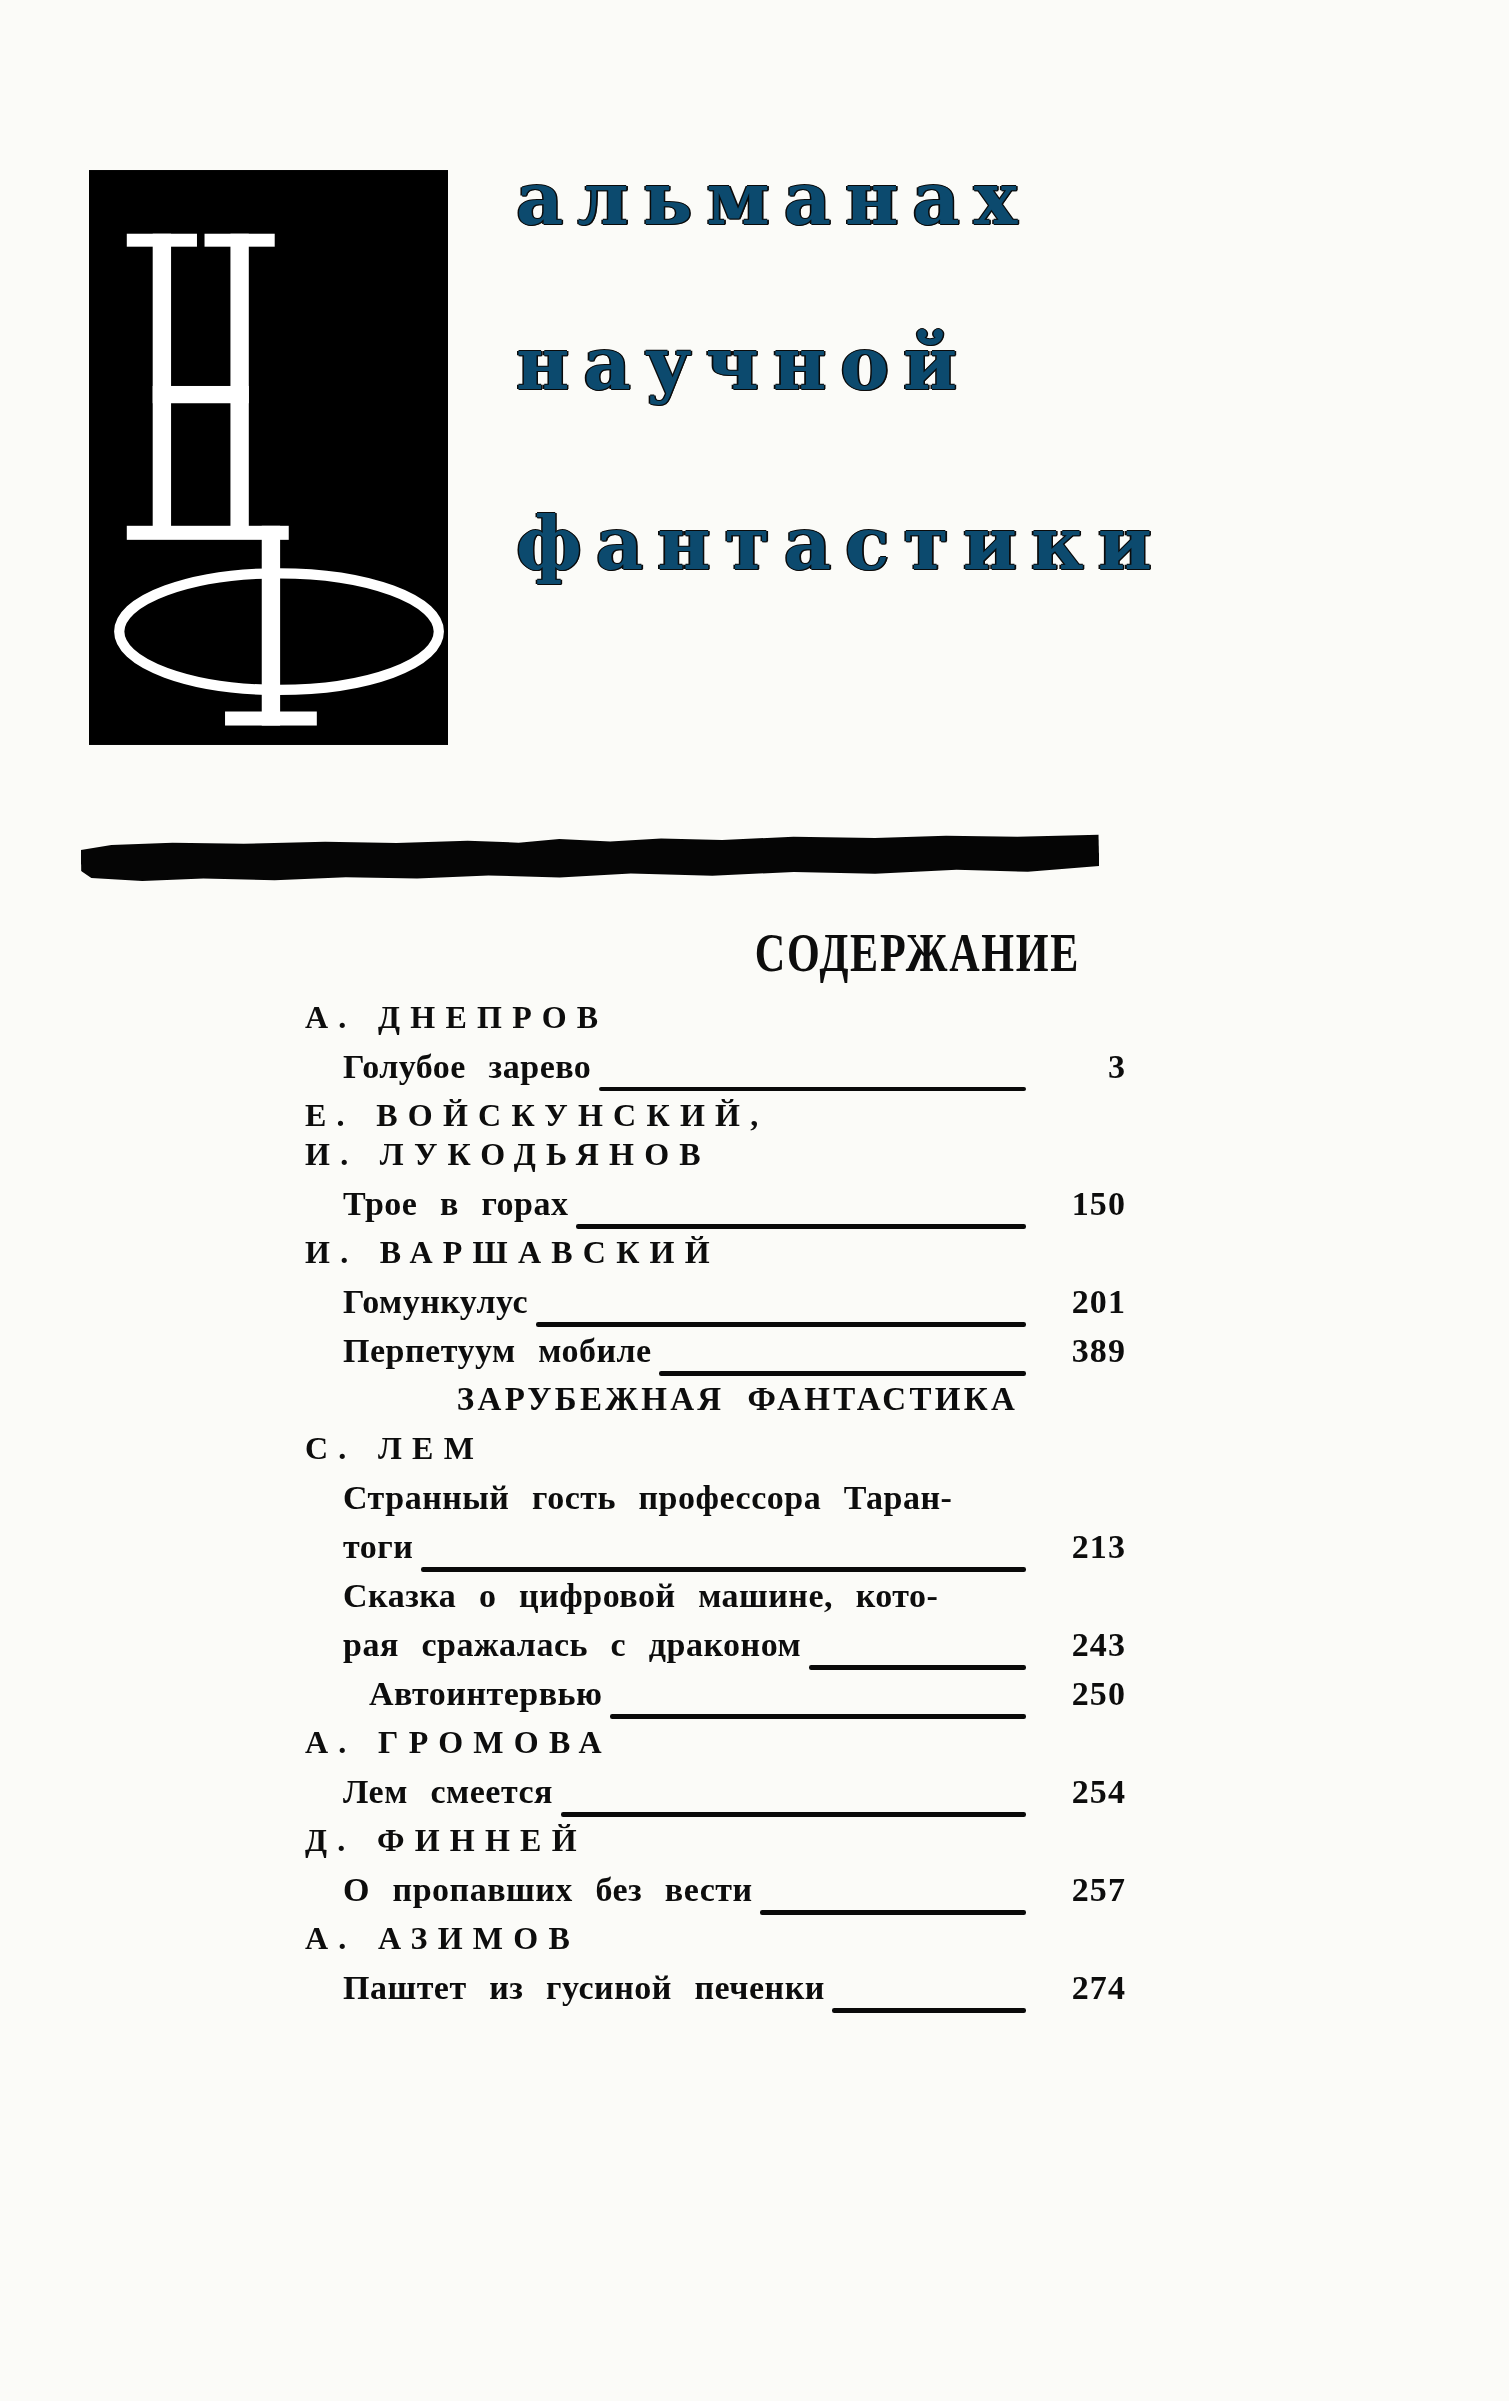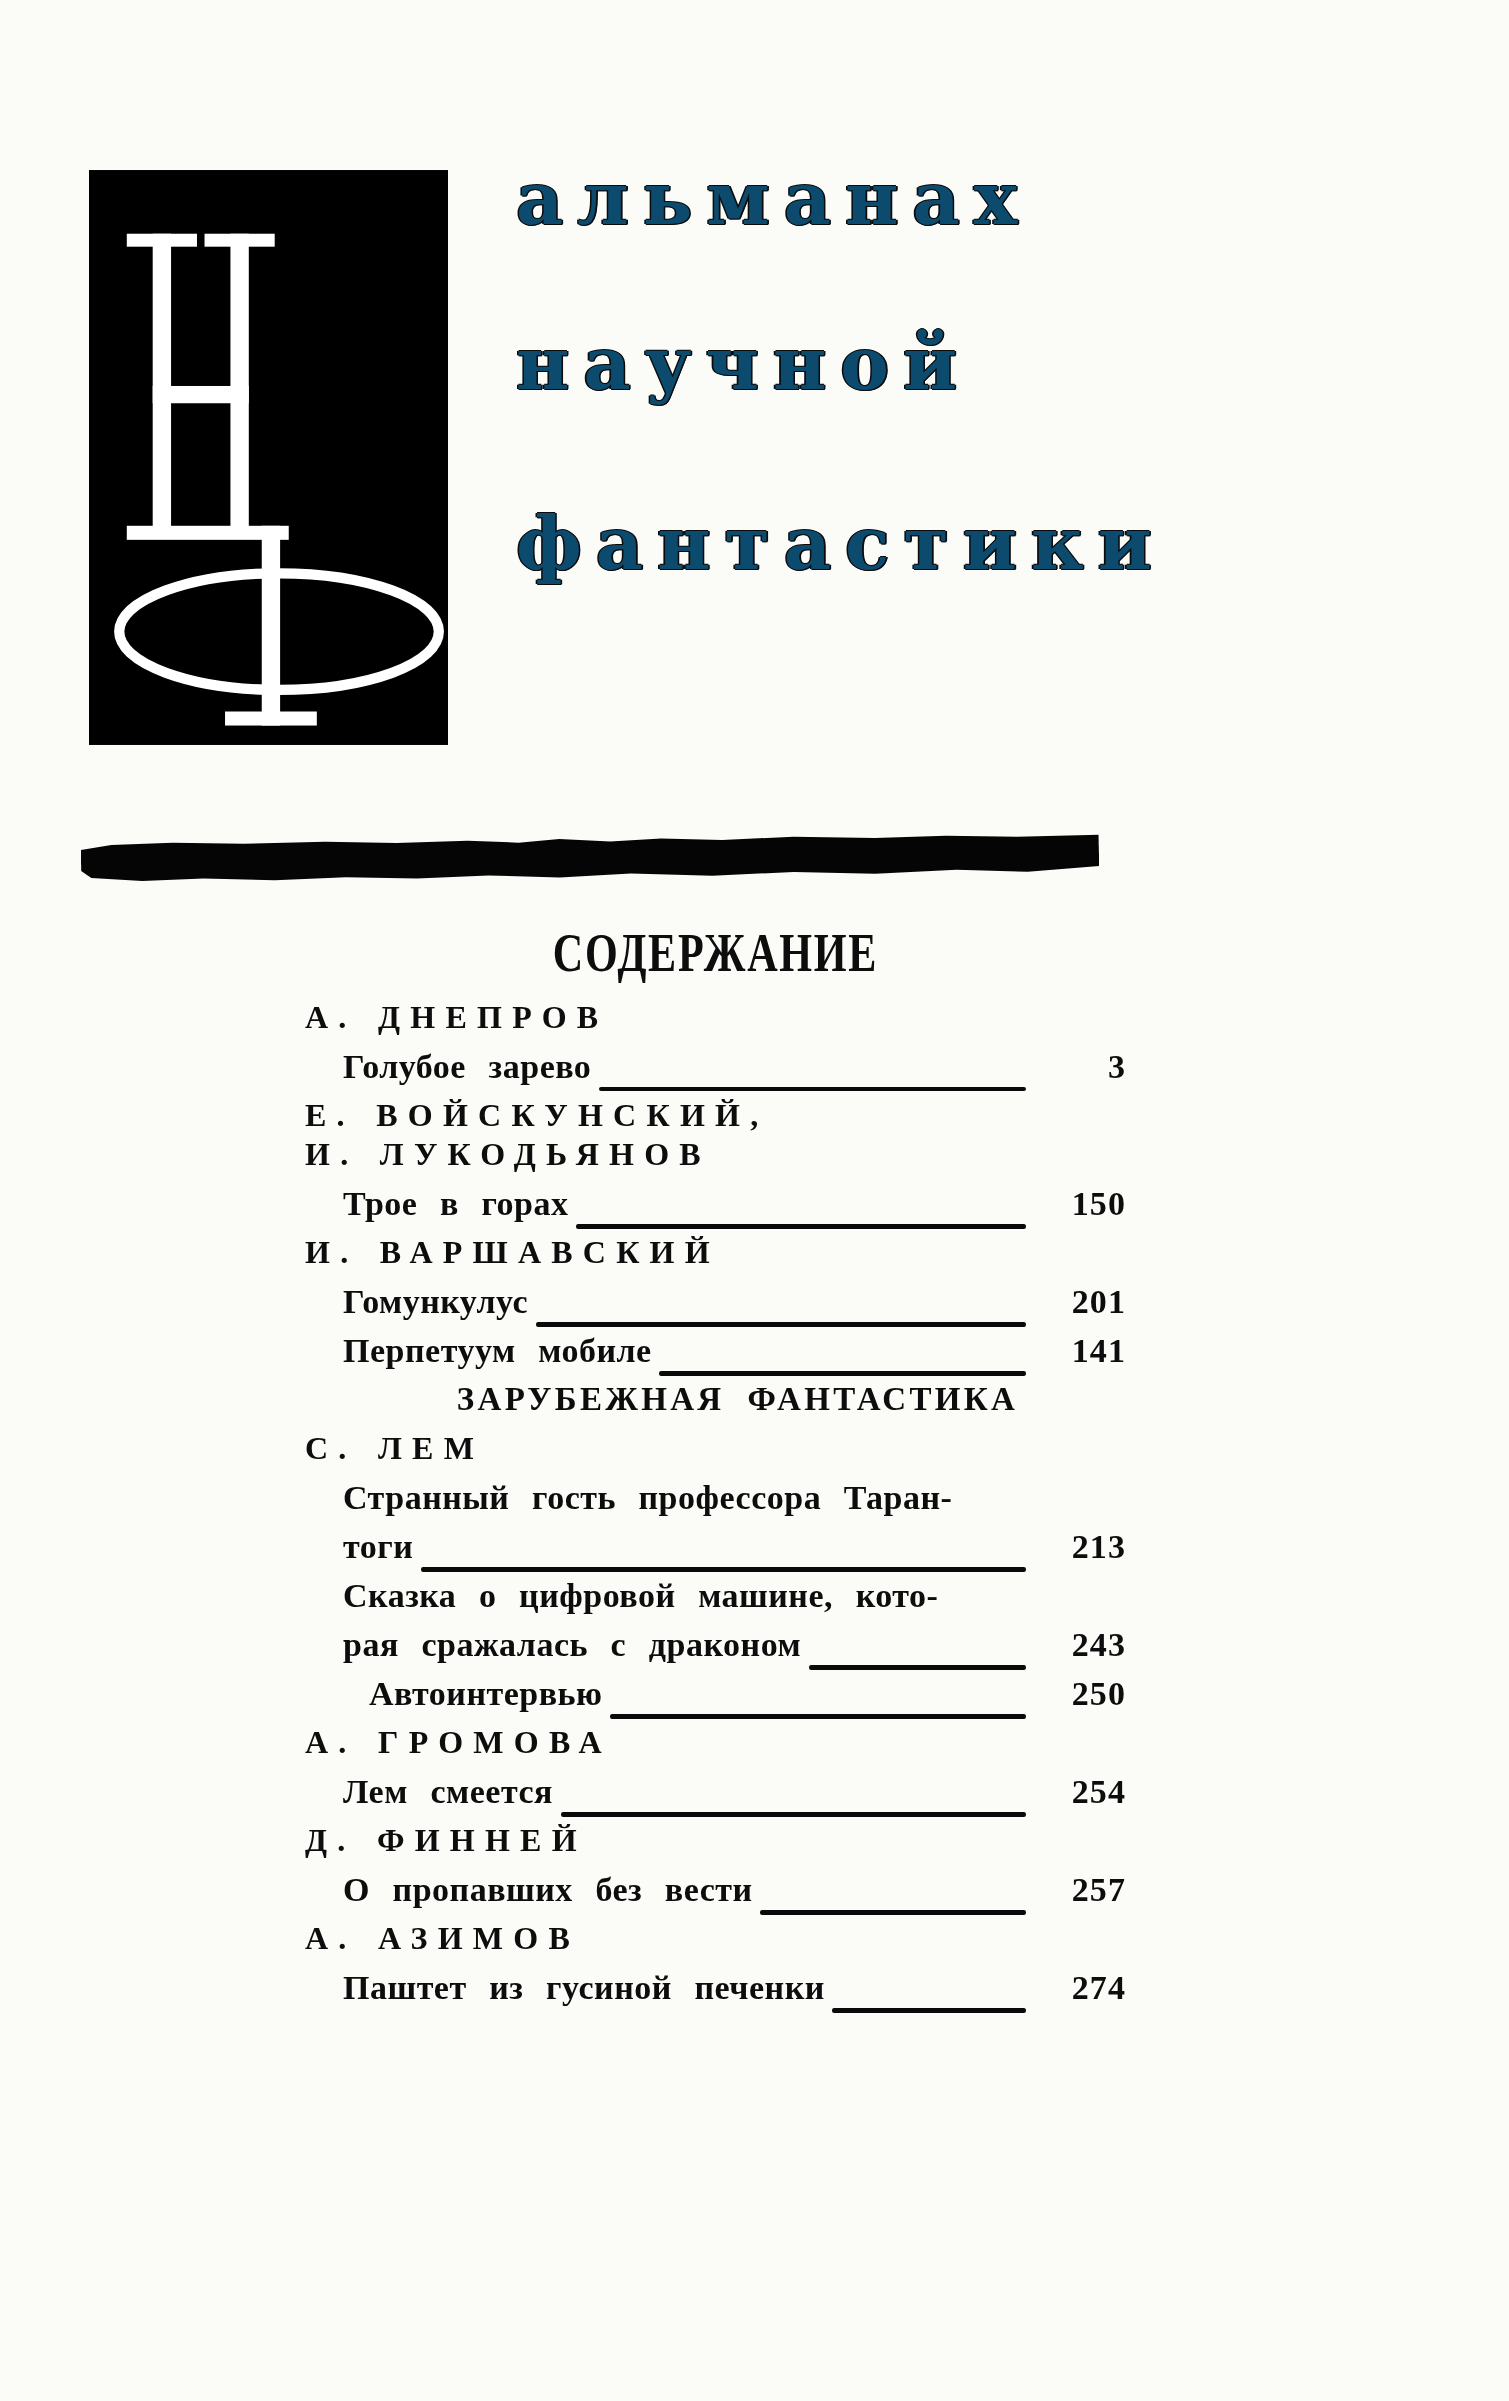--- a/index.html
+++ b/index.html
@@ -40,21 +40,21 @@
     position:absolute; left:81px; top:838px;
     width:1018px; height:40px;
     background:#050505;
     transform:rotate(-0.55deg);
     clip-path:polygon(0 18%, 3% 6%, 9% 2%, 16% 6%, 24% 3%, 31% 8%, 38% 4%, 43% 10%, 47% 2%, 52% 9%, 57% 3%, 63% 8%, 70% 2%, 78% 7%, 85% 3%, 92% 7%, 100% 4%, 100% 82%, 93% 95%, 86% 88%, 78% 96%, 70% 90%, 62% 97%, 54% 90%, 47% 98%, 40% 91%, 33% 97%, 26% 92%, 19% 98%, 12% 92%, 6% 97%, 1% 88%, 0 70%);
   }
 
   
   .toc-heading {
     position:absolute; left:305px; top:926px; width:821px;
-    text-align:center;
+    text-align:right;
   }
   .toc-heading span {
     display:inline-block;
     font-size:54px; line-height:1; font-weight:bold;
     letter-spacing:2.2px;
     transform:scaleX(0.78);
     transform-origin:center;
     white-space:nowrap;
   }
 
@@ -152,21 +152,21 @@
         <span class="toc-text">И. ВАРШАВСКИЙ</span>
       </div>
       <div class="toc-row item">
         <span class="toc-text">Гомункулус</span>
         <span class="leader"></span>
         <span class="pagenum">201</span>
       </div>
       <div class="toc-row item">
         <span class="toc-text">Перпетуум мобиле</span>
         <span class="leader"></span>
-        <span class="pagenum">141</span>
+        <span class="pagenum">389</span>
       </div>
       <div class="toc-row section">
         <span class="toc-text">ЗАРУБЕЖНАЯ ФАНТАСТИКА</span>
       </div>
       <div class="toc-row author">
         <span class="toc-text">С. ЛЕМ</span>
       </div>
       <div class="toc-row text">
         <span class="toc-text">Странный гость профессора Таран-</span>
       </div>

